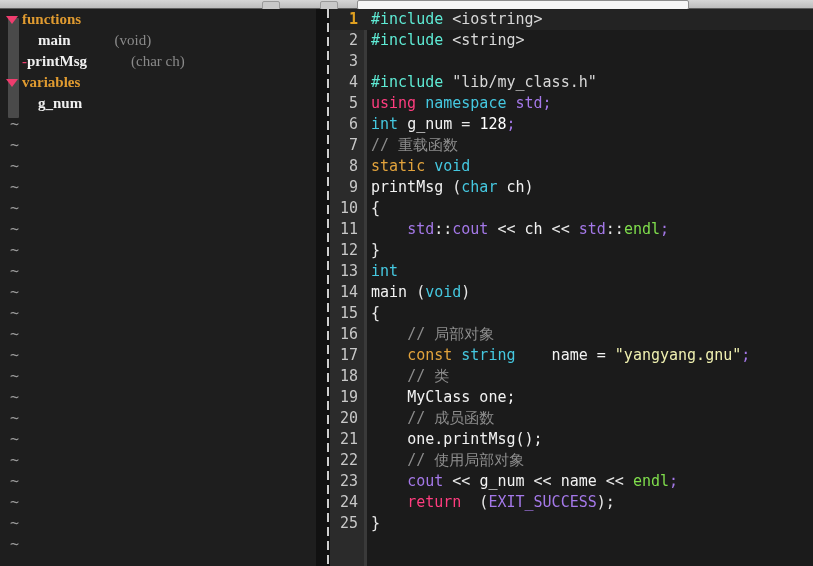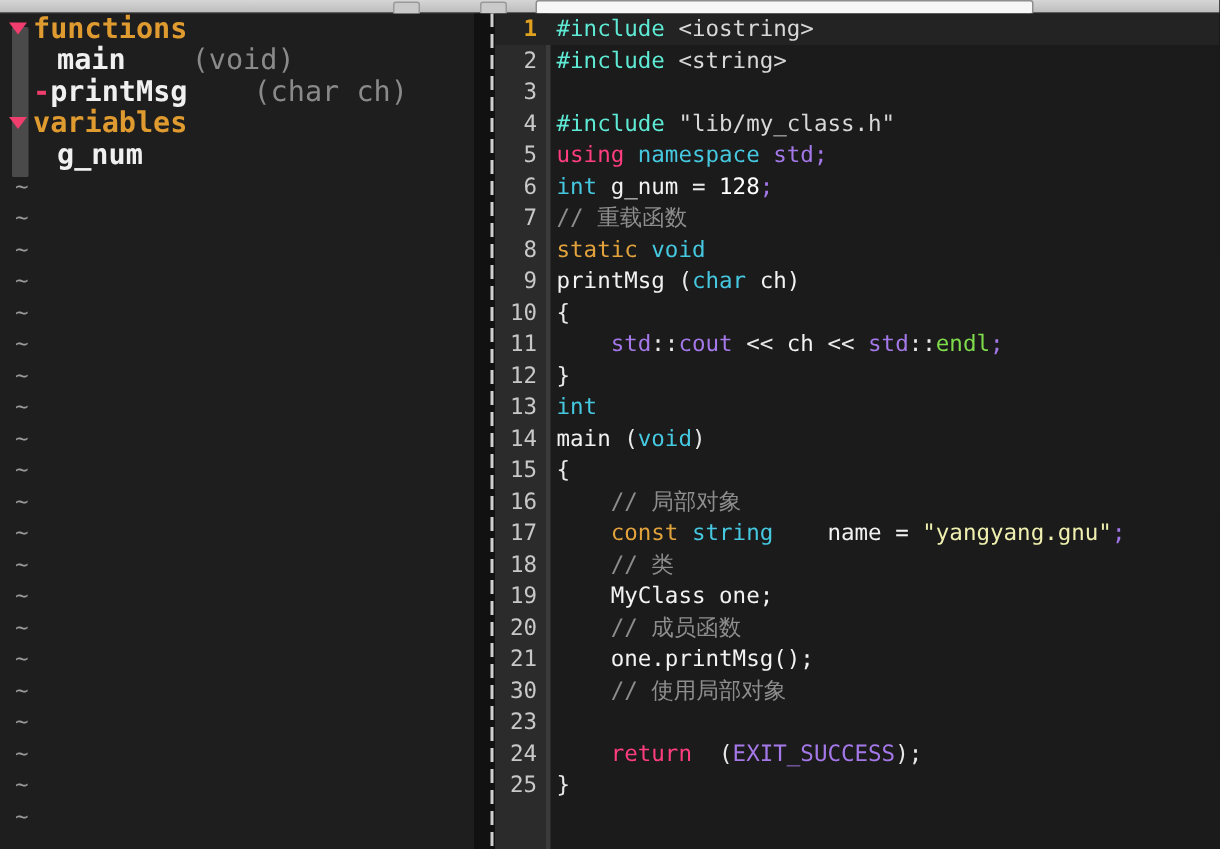--- a/index.html
+++ b/index.html
@@ -31,21 +31,21 @@
     position:absolute;left:0;top:9px;width:329px;height:557px;
     background:#1e1e1e;overflow:hidden;
   }
   .outline-scroll{
     position:absolute;left:8px;top:9px;width:11px;height:100px;
     background:#4a4a4a;border-radius:1px;
   }
   .outline-list{position:absolute;left:0;top:0;width:329px;}
   .o-row{
     height:21px;line-height:21px;white-space:nowrap;
-    font-size:19px;padding-left:6px;box-sizing:border-box;
+    font-size:15px;padding-left:6px;box-sizing:border-box;font-family:Liberation Serif, serif;
   }
   .o-row.group{font-weight:bold;}
   .tri{
     display:inline-block;width:0;height:0;vertical-align:middle;
     border-left:6px solid transparent;border-right:6px solid transparent;
     border-top:8px solid #ef3d6e;margin-right:4px;margin-bottom:2px;
   }
   .o-group-label{color:#e09b30;font-weight:bold;}
   .o-indent{display:inline-block;width:32px;}
   .o-indent-s{display:inline-block;width:16px;}
@@ -173,20 +173,20 @@
         <div class="cline"><span class="ln">12</span><span class="ctext"><span class="k-op">}</span></span></div>
         <div class="cline"><span class="ln">13</span><span class="ctext"><span class="k-ty">int</span></span></div>
         <div class="cline"><span class="ln">14</span><span class="ctext"><span class="k-id">main </span><span class="k-op">(</span><span class="k-ty">void</span><span class="k-op">)</span></span></div>
         <div class="cline"><span class="ln">15</span><span class="ctext"><span class="k-op">{</span></span></div>
         <div class="cline"><span class="ln">16</span><span class="ctext"><span class="k-op">    </span><span class="k-cmt">// 局部对象</span></span></div>
         <div class="cline"><span class="ln">17</span><span class="ctext"><span class="k-op">    </span><span class="k-mod">const</span><span class="k-op"> </span><span class="k-ty">string</span><span class="k-id">    name = </span><span class="k-str">"yangyang.gnu"</span><span class="k-pun">;</span></span></div>
         <div class="cline"><span class="ln">18</span><span class="ctext"><span class="k-op">    </span><span class="k-cmt">// 类</span></span></div>
         <div class="cline"><span class="ln">19</span><span class="ctext"><span class="k-op">    </span><span class="k-id">MyClass one;</span></span></div>
         <div class="cline"><span class="ln">20</span><span class="ctext"><span class="k-op">    </span><span class="k-cmt">// 成员函数</span></span></div>
         <div class="cline"><span class="ln">21</span><span class="ctext"><span class="k-op">    </span><span class="k-id">one.printMsg();</span></span></div>
-        <div class="cline"><span class="ln">30</span><span class="ctext"><span class="k-op">    </span><span class="k-cmt">// 使用局部对象</span></span></div>
-        <div class="cline"><span class="ln">23</span></div>
+        <div class="cline"><span class="ln">22</span><span class="ctext"><span class="k-op">    </span><span class="k-cmt">// 使用局部对象</span></span></div>
+        <div class="cline"><span class="ln">23</span><span class="ctext"><span class="k-op">    </span><span class="k-std">cout</span><span class="k-op"> &lt;&lt; </span><span class="k-id">g_num</span><span class="k-op"> &lt;&lt; </span><span class="k-id">name</span><span class="k-op"> &lt;&lt; </span><span class="k-grn">endl</span><span class="k-pun">;</span></span></div>
         <div class="cline"><span class="ln">24</span><span class="ctext"><span class="k-op">    </span><span class="k-kw">return</span><span class="k-op">  (</span><span class="k-std">EXIT_SUCCESS</span><span class="k-op">);</span></span></div>
         <div class="cline"><span class="ln">25</span><span class="ctext"><span class="k-op">}</span></span></div>
       </div>
   </div>
 
 </div>
 
 </body></html>

